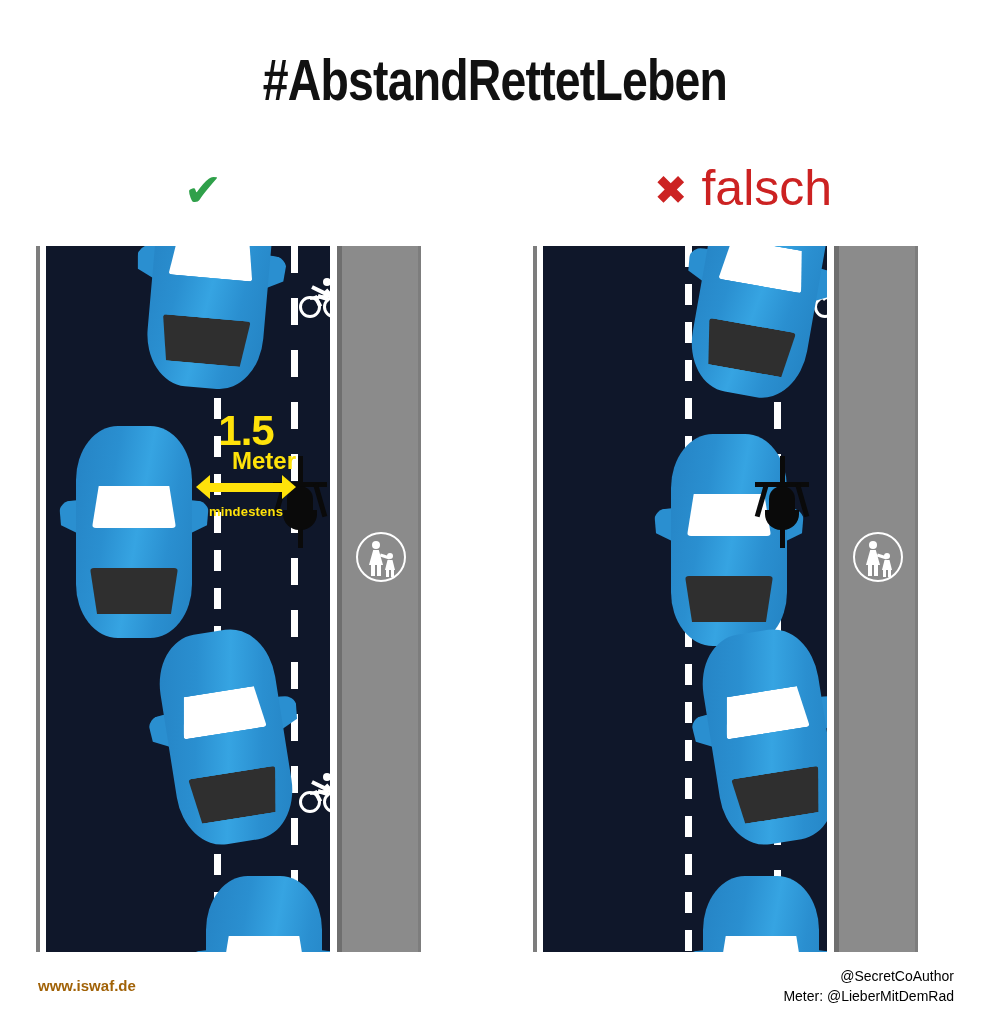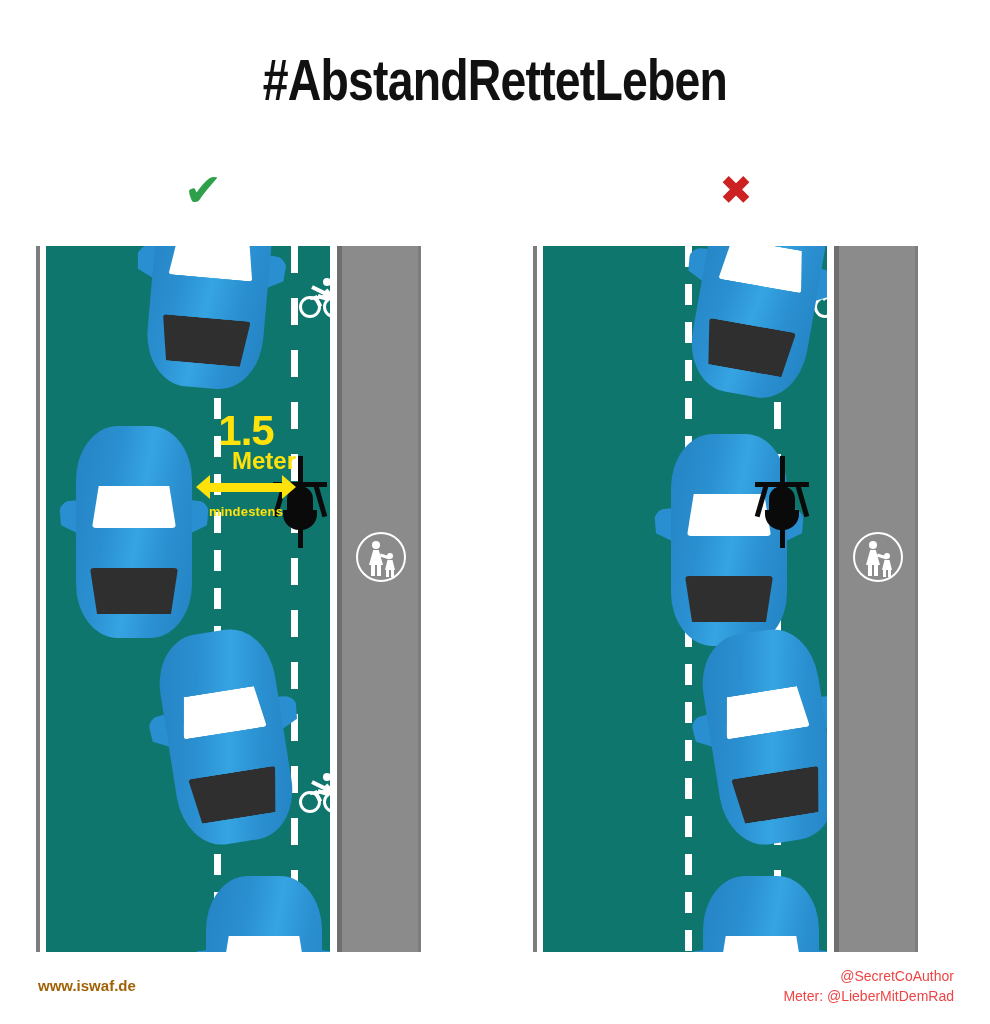--- a/index.html
+++ b/index.html
@@ -31,21 +31,21 @@
 
   
   .panel{position:absolute;top:246px;height:706px;}
   #panel-correct{left:36px;width:385px;}
   #panel-wrong{left:533px;width:385px;}
 
   
   .kerb-left{position:absolute;left:0;top:0;width:4px;height:100%;background:#7d7d7d;}
   .shoulder-left{position:absolute;left:4px;top:0;width:6px;height:100%;background:#ffffff;}
   .road{position:absolute;left:10px;top:0;width:328px;height:100%;
-        background:#0f766e;overflow:hidden;}
+        background:#0f172a;overflow:hidden;}
   .edge-white{position:absolute;left:294px;top:0;width:7px;height:100%;background:#ffffff;}
   .kerb-right{position:absolute;left:301px;top:0;width:5px;height:100%;background:#6f6f6f;}
   .sidewalk{position:absolute;left:306px;top:0;width:79px;height:100%;background:#8b8b8b;}
   .sidewalk:after{content:"";position:absolute;right:0;top:0;width:3px;height:100%;
                   background:#7d7d7d;}
 
   
   .dash{position:absolute;top:0;height:100%;width:7px;}
   .dash-center{
     background-image:linear-gradient(#ffffff 56%, rgba(255,255,255,0) 0%);
@@ -143,34 +143,35 @@
   .arrowrow .head{position:absolute;top:1px;width:0;height:0;
                   border-top:12px solid transparent;border-bottom:12px solid transparent;}
   .arrowrow .head-l{left:0;border-right:14px solid #ffe20a;}
   .arrowrow .head-r{right:0;border-left:14px solid #ffe20a;}
   .distance .min{position:absolute;left:0;width:100px;top:92px;text-align:center;
                  font-size:13px;font-weight:bold;color:#ffe20a;letter-spacing:0.2px;}
 
   
   .foot-left{position:absolute;left:38px;top:977px;font-size:15px;font-weight:bold;color:#a16207;}
   .foot-right{position:absolute;right:36px;top:966px;text-align:right;
-              font-size:14px;color:#ef4444;line-height:1.45;margin-left:46px;}
+              font-size:14px;color:#000000;line-height:1.45;margin-left:46px;}
 </style>
 </head>
 <body>
 
 <div class="stage">
 
   <div class="title">#AbstandRettetLeben</div>
 
   <div class="verdict" id="verdict-correct">
     <span class="mark">✔</span>
   </div>
   <div class="verdict" id="verdict-wrong">
     <span class="mark">✖</span>
+    <span class="word">falsch</span>
   </div>
 
   <div class="panel" id="panel-correct">
     <div class="kerb-left"></div>
     <div class="shoulder-left"></div>
 
     <div class="road">
       <div class="dash dash-center" style="left:168px;"></div>
       <div class="dash dash-bike" style="left:245px;"></div>
 

